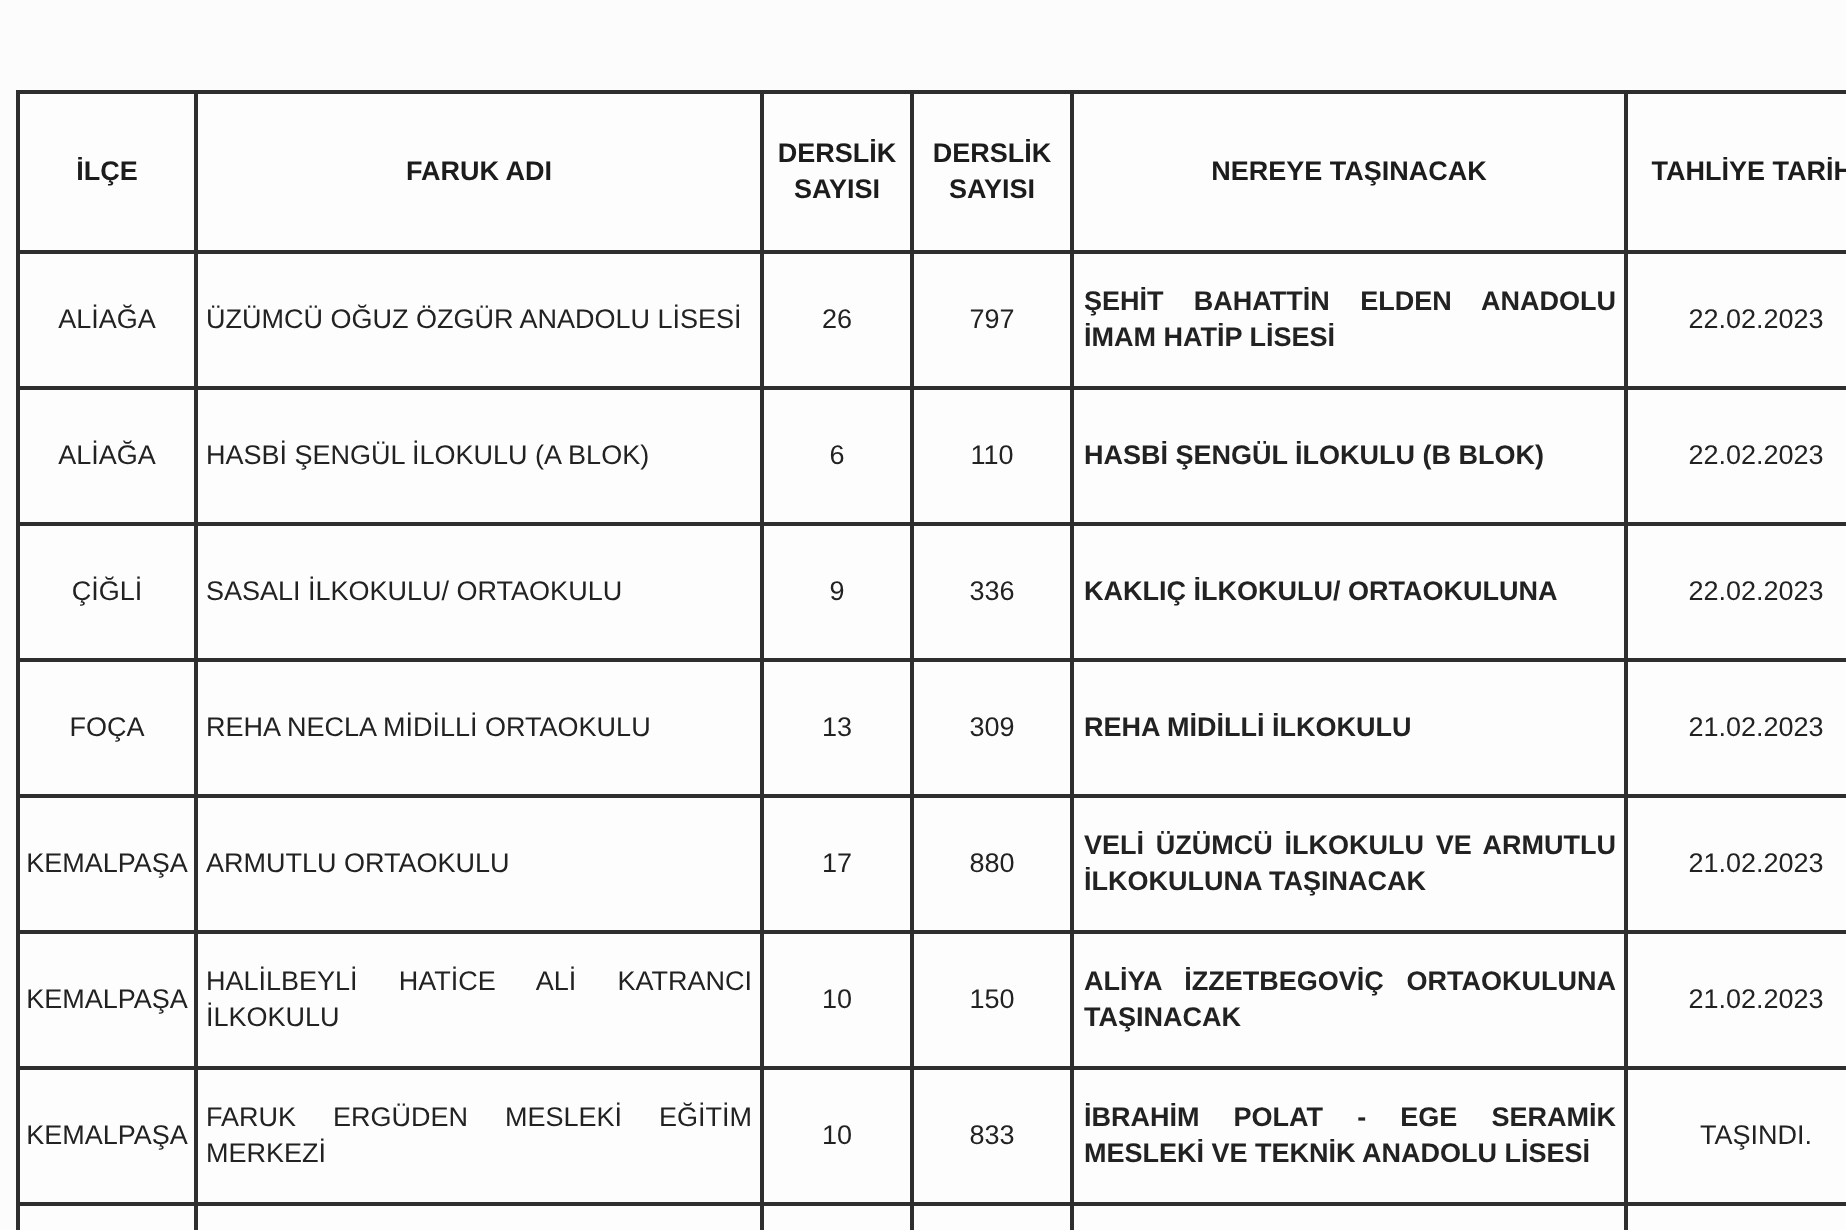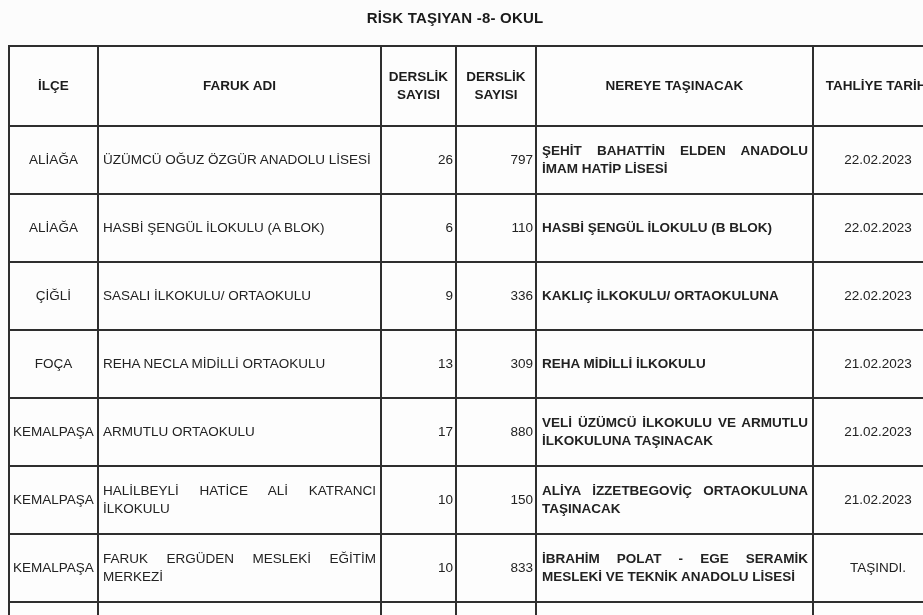--- a/index.html
+++ b/index.html
@@ -54,30 +54,29 @@
     font-weight: bold;
     text-align: center;
     height: 74px;
     padding: 2px 4px;
     color: #1c1c1c;
   }
   th.h-tarih { white-space: nowrap; }
   td { height: 60px; }
   .c-ilce   { text-align: center; padding: 2px 2px; }
   .c-okul   { text-align: justify; text-align-last: left; padding: 3px 4px 3px 4px; }
-  .c-num    { text-align: right; padding: 2px 2px; }
+  .c-num    { text-align: center; padding: 2px 2px; }
   .c-nereye { text-align: justify; text-align-last: left; padding: 3px 4px 3px 5px; font-weight: bold; }
   .c-tarih  { text-align: center; white-space: nowrap; padding: 2px 2px; }
 </style>
 </head>
 <body>
 
 <div class="page">
 
-  <div class="doc-title">RİSK TAŞIYAN -8- OKUL</div>
 
   <div class="table-wrap">
     <table class="risk-table">
       <colgroup>
         <col style="width:89px">
         <col style="width:283px">
         <col style="width:75px">
         <col style="width:80px">
         <col style="width:277px">
         <col style="width:130px">

